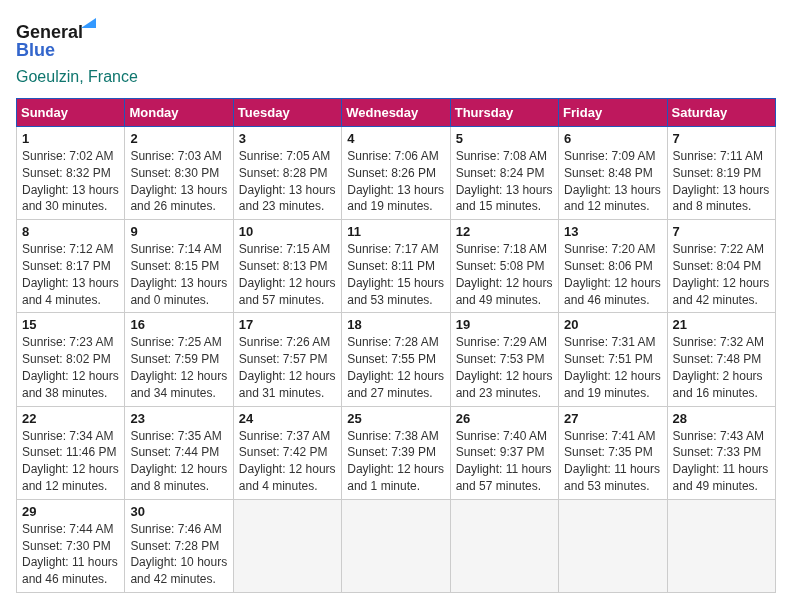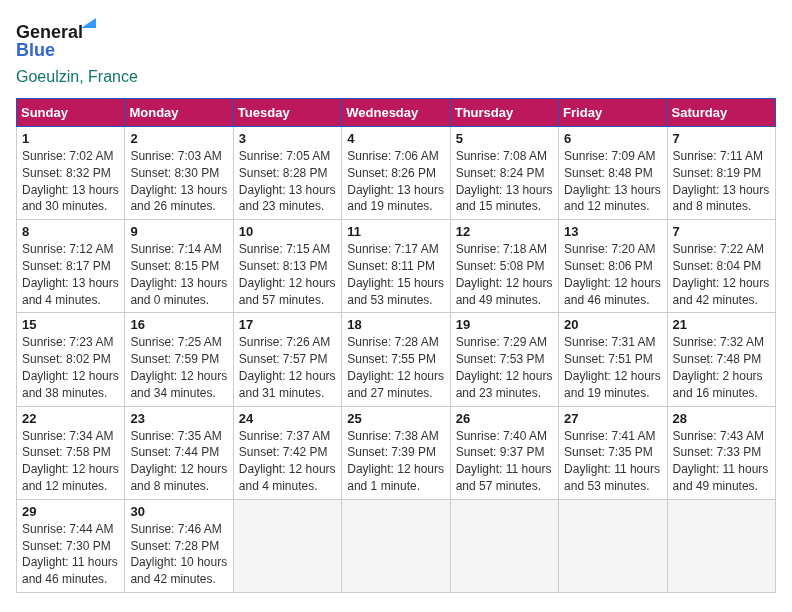--- a/index.html
+++ b/index.html
@@ -279,21 +279,21 @@
           <div>Sunset: 7:48 PM</div>
           <div>Daylight: 2 hours and 16 minutes.</div>
         </div>
       </td>
       </tr>
       <tr>
         <td>
         <span class="day-num">22</span>
         <div class="day-info">
           <div>Sunrise: 7:34 AM</div>
-          <div>Sunset: 7:58 PM</div>
+          <div>Sunset: 11:46 PM</div>
           <div>Daylight: 12 hours and 12 minutes.</div>
         </div>
       </td>
         <td>
         <span class="day-num">23</span>
         <div class="day-info">
           <div>Sunrise: 7:35 AM</div>
           <div>Sunset: 7:44 PM</div>
           <div>Daylight: 12 hours and 8 minutes.</div>
         </div>

